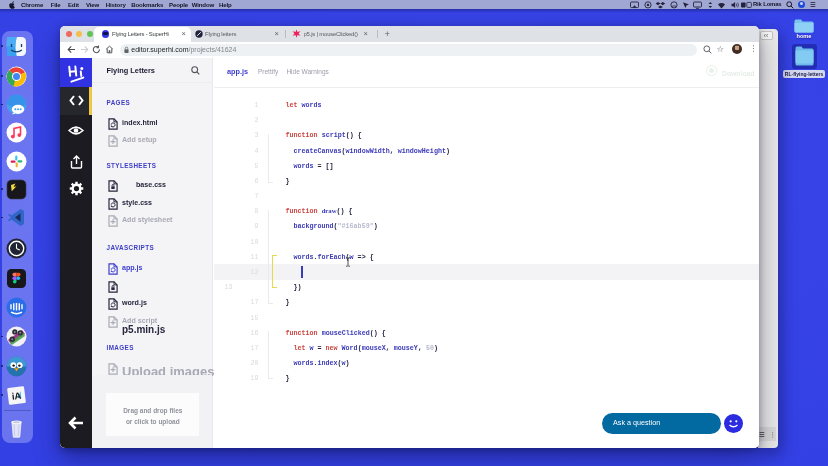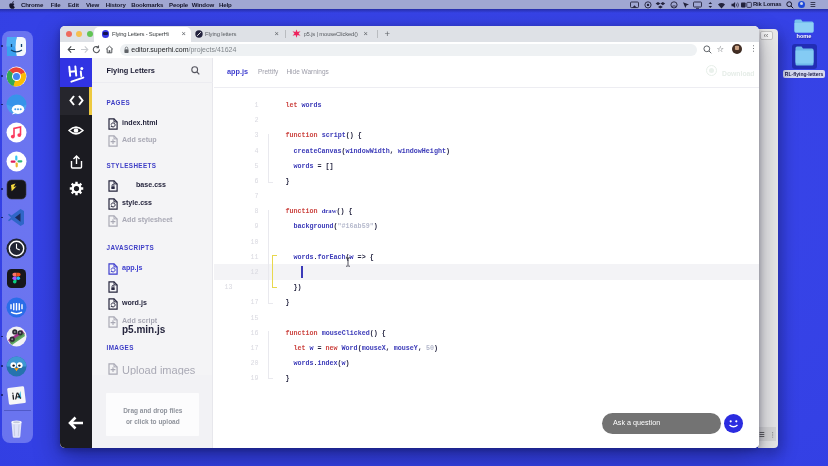--- a/index.html
+++ b/index.html
@@ -335,21 +335,21 @@
         <path d="M6 0.8 V3.9 H9.1" fill="none" stroke="#a9a9b5" stroke-width="1"></path>
         <path d="M5 4.2 V9 M2.6 6.6 H7.4" stroke="#a9a9b5" stroke-width="1.1"></path>
       </svg>
 <div class="abs" style="left:62px;top:258.8px;font-size:7.1px;font-weight:bold;color:#a9a9b5;">Add script</div>
 <div class="abs" style="left:46.5px;top:286px;font-size:6.3px;font-weight:bold;letter-spacing:0.4px;color:#3d3dc6;">IMAGES</div>
 <svg class="abs" style="left:47.5px;top:304.5px" width="10" height="12" viewBox="0 0 10 12">
         <path d="M1 0.8 H6 L9.1 3.9 V11.2 H1 Z" fill="none" stroke="#a9a9b5" stroke-width="1.2"></path>
         <path d="M6 0.8 V3.9 H9.1" fill="none" stroke="#a9a9b5" stroke-width="1"></path>
         <path d="M5 4.2 V9 M2.6 6.6 H7.4" stroke="#a9a9b5" stroke-width="1.1"></path>
       </svg>
-<div class="abs" style="left:62px;top:305.8px;font-size:11px;font-weight:normal;color:#a9a9b5;">Upload images</div>
+<div class="abs" style="left:62px;top:305.8px;font-size:13px;font-weight:bold;color:#a9a9b5;">Upload images</div>
 <div class="abs" style="left:31.8px;top:316.5px;width:120.7px;height:73.5px;background:#f2f2f5;"></div>
 <div class="abs" style="left:46.3px;top:334.8px;width:93px;height:43px;background:#fcfcfd;border-radius:1px;"></div>
 <div class="abs" style="left:46.3px;top:348px;width:93px;font-size:6.5px;font-weight:bold;color:#8f939c;text-align:center;line-height:10.6px;">Drag and drop files<br>or click to upload</div>
 <div class="abs" style="left:153.5px;top:0;width:545.5px;height:390px;background:#fff;"></div>
 <div class="abs" style="left:167px;top:8.799999999999997px;font-size:7.3px;font-weight:bold;color:#3d3dce;">app.js</div>
 <div class="abs" style="left:198px;top:9.5px;font-size:6.5px;color:#9c9ca8;">Prettify</div>
 <div class="abs" style="left:226.39999999999998px;top:9.5px;font-size:6.5px;color:#9c9ca8;">Hide Warnings</div>
 <div class="abs" style="left:153.5px;top:28.5px;width:545.5px;height:1px;background:#ededf2;"></div>
 <div class="abs" style="left:646px;top:6.5px;width:11px;height:11px;border-radius:50%;border:1px solid #e7efe9;"></div>
 <div class="abs" style="left:649px;top:9.5px;width:5px;height:5px;border-radius:50%;background:#eaf1ec;"></div>
@@ -394,20 +394,20 @@
 <div class="abs mono" style="left:233.39999999999998px;top:225.15999999999997px;"><span style="color:#23233f;">})</span></div>
 <div class="abs mono" style="left:225.5px;top:240.34000000000003px;"><span style="color:#23233f;">}</span></div>
 <div class="abs mono" style="left:225.5px;top:270.7px;"><span style="color:#cc4440;">function</span> <span style="color:#3b3ab8;">mouseClicked</span><span style="color:#23233f;">() {</span></div>
 <div class="abs mono" style="left:233.39999999999998px;top:285.88px;"><span style="color:#cc4440;">let</span> <span style="color:#3b3ab8;">w</span><span style="color:#23233f;"> = </span><span style="color:#cc4440;">new</span> <span style="color:#3b3ab8;">Word</span><span style="color:#23233f;">(</span><span style="color:#3b3ab8;">mouseX</span><span style="color:#23233f;">, </span><span style="color:#3b3ab8;">mouseY</span><span style="color:#23233f;">, </span><span style="color:#b5b9cc;">50</span><span style="color:#23233f;">)</span></div>
 <div class="abs mono" style="left:233.39999999999998px;top:301.06px;"><span style="color:#3b3ab8;">words</span><span style="color:#23233f;">.</span><span style="color:#3b3ab8;">index</span><span style="color:#23233f;">(</span><span style="color:#3b3ab8;">w</span><span style="color:#23233f;">)</span></div>
 <div class="abs mono" style="left:225.5px;top:316.24px;"><span style="color:#23233f;">}</span></div>
 <div class="abs" style="left:241.3px;top:207.78000000000003px;width:1.4px;height:12.5px;background:#3b3ab8;"></div>
 <svg class="abs" style="left:284.5px;top:198.5px" width="6" height="10" viewBox="0 0 6 10">
         <path d="M1 0.8 h1.5 M3.5 0.8 h1.5 M3 0.8 v8.4 M1 9.2 h1.5 M3.5 9.2 h1.5 M1.7 0.8 q1.3 0.6 1.3 1 q0 -0.4 1.3 -1" stroke="#3a3a48" stroke-width="0.9" fill="none"></path>
       </svg>
-<div class="abs" style="left:542px;top:355px;width:119px;height:20.5px;border-radius:10.5px;background:#737373;color:#fff;font-size:7.2px;text-align:left;padding-left:11px;line-height:20.5px;">Ask a question</div>
+<div class="abs" style="left:542px;top:355px;width:119px;height:20.5px;border-radius:10.5px;background:#0369a1;color:#fff;font-size:7.2px;text-align:left;padding-left:11px;line-height:20.5px;">Ask a question</div>
 <div class="abs" style="left:664px;top:355.5px;width:19px;height:19px;border-radius:50%;background:#2b2ce0;"></div>
 <svg class="abs" style="left:664px;top:355.5px" width="19" height="19" viewBox="0 0 19 19">
         <circle cx="6.7" cy="7.3" r="1.1" fill="#fff"></circle>
         <circle cx="12.3" cy="7.3" r="1.1" fill="#fff"></circle>
         <path d="M5.5 11 q4 3.6 8 0" stroke="#fff" stroke-width="1.4" fill="none"></path>
       </svg>
 </div>
 </div>
 </body></html>

